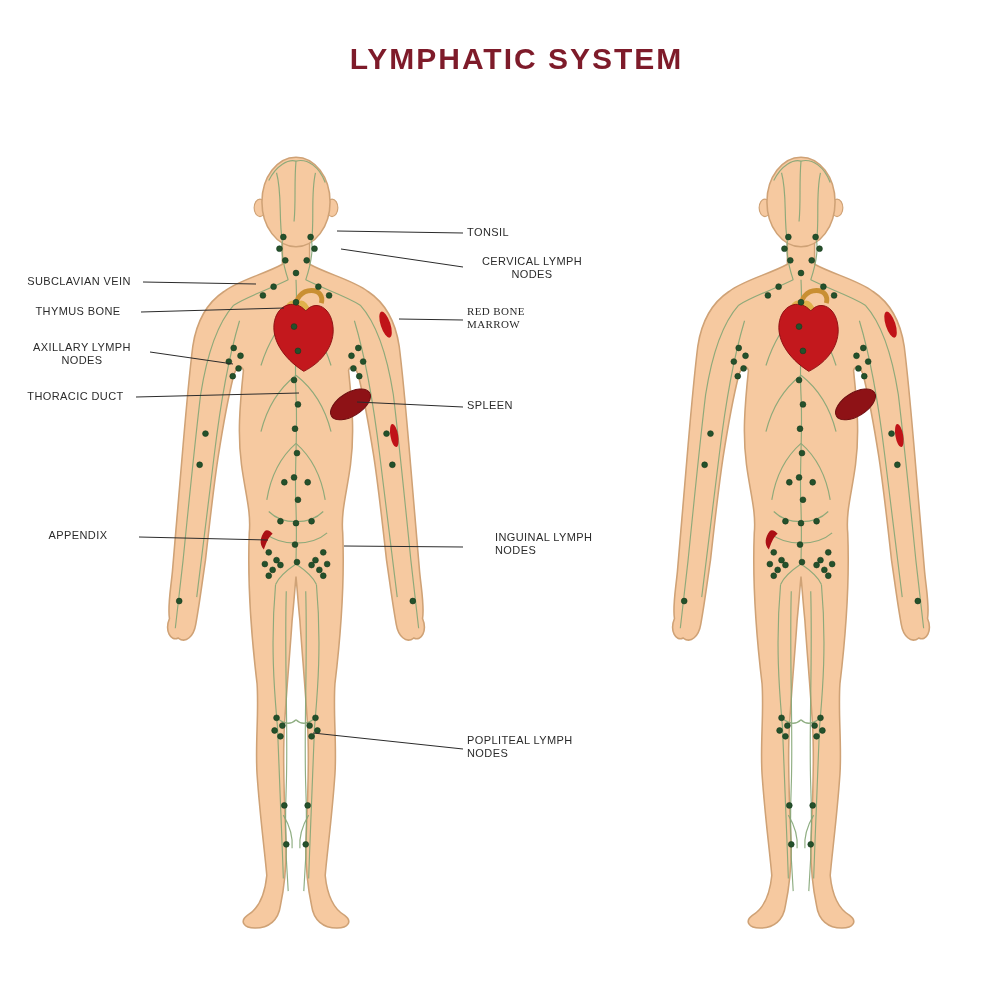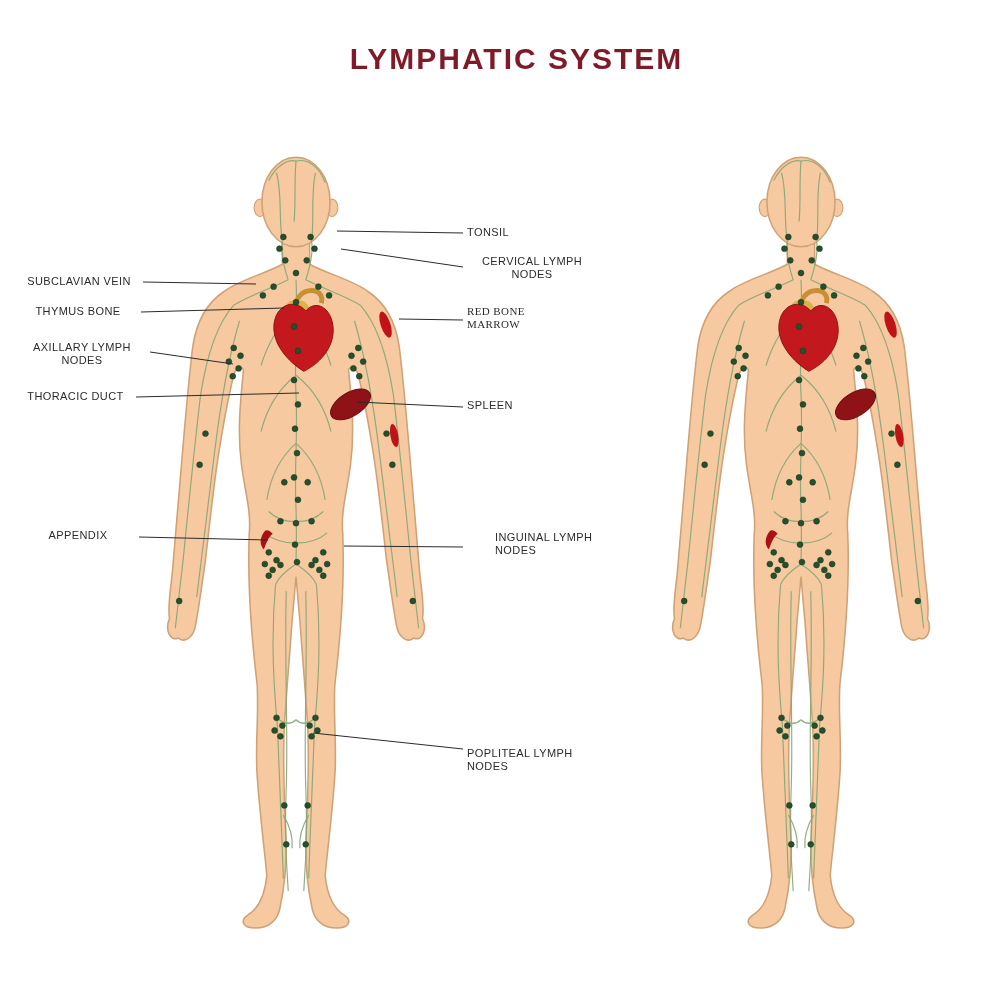--- a/index.html
+++ b/index.html
@@ -207,16 +207,16 @@
   <div class="lbl left" style="top:529px;left:18px;width:120px;">APPENDIX</div>
 
   <div class="lbl right" style="top:226px;left:467px;width:130px;">TONSIL</div>
   <div class="lbl right" style="top:255px;left:467px;width:130px;text-align:center;">CERVICAL LYMPH
 NODES</div>
   <div class="lbl right" style="top:305px;left:467px;width:130px;font-family:Liberation Serif, serif;">RED BONE
 MARROW</div>
   <div class="lbl right" style="top:399px;left:467px;width:130px;">SPLEEN</div>
   <div class="lbl right" style="top:531px;left:467px;width:130px;margin-left:28px;">INGUINAL LYMPH
 NODES</div>
-  <div class="lbl right" style="top:734px;left:467px;width:135px;margin-top:13px;">POPLITEAL LYMPH
+  <div class="lbl right" style="top:734px;left:467px;width:135px;">POPLITEAL LYMPH
 NODES</div>
 
 </div>
 
 </body></html>

